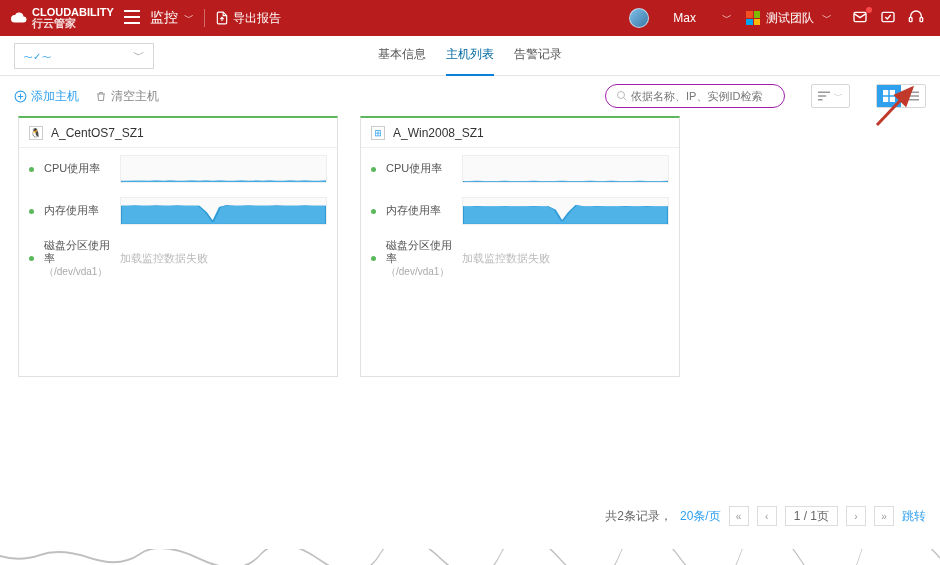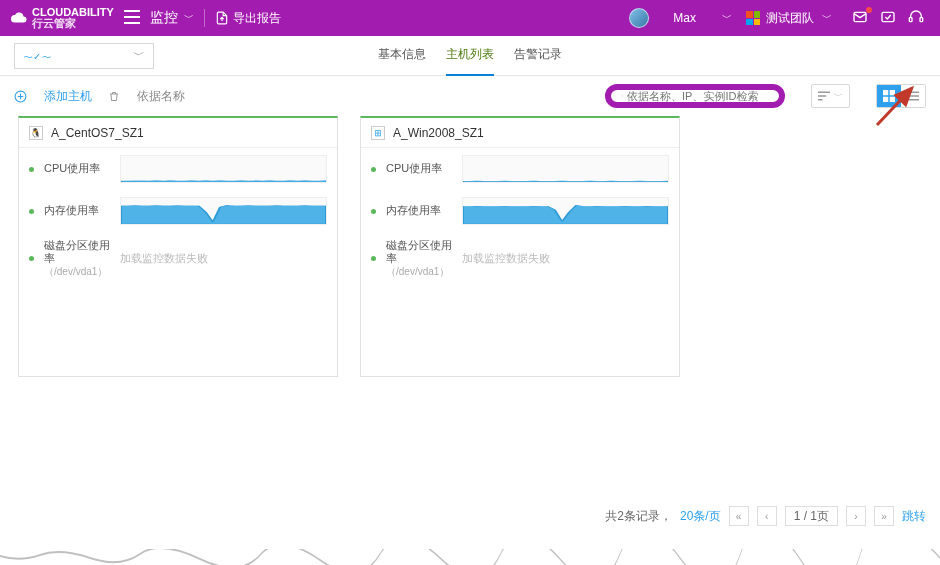--- a/index.html
+++ b/index.html
@@ -1,19 +1,19 @@
 <!DOCTYPE html>
 <html><head>
 <meta charset="utf-8">
 <style>
 * { box-sizing: border-box; margin: 0; padding: 0; font-family: "Microsoft YaHei", Arial, sans-serif; }
 body { background: #fff; width: 940px; height: 565px; overflow: hidden; position: relative; }
 
 
-.header { height: 36px; background: #a21caf; display: flex; align-items: center; color: #fff; font-size: 12px; padding: 0 10px; }
+.header { height: 36px; background: #b91c1c; display: flex; align-items: center; color: #fff; font-size: 12px; padding: 0 10px; }
 .logo { font-size: 11px; font-weight: bold; display: flex; align-items: center; gap: 4px; }
 .logo svg { fill: #fff; }
 .logo-text { display: flex; flex-direction: column; line-height: 1; }
 .logo-text .sub { font-size: 11px; opacity: .85; }
 .header .burger { margin: 0 10px; cursor: pointer; }
 .header .title { font-size: 14px; margin-left: 0; margin-right: 4px; }
 .header .chev { font-size: 10px; opacity: .9; margin-left: 2px; }
 .header .divider { width: 1px; height: 18px; background: rgba(255,255,255,.35); margin: 0 10px; }
 .header .export { display: flex; align-items: center; gap: 4px; cursor: pointer; }
 .header .spacer { flex: 1; }
@@ -25,28 +25,28 @@
 .header .icon-btn { margin: 0 6px; cursor: pointer; position: relative; }
 .red-dot { position: absolute; top: -2px; right: -4px; width: 6px; height: 6px; background: #ff4a4a; border-radius: 50%; }
 
 
 .subheader { height: 40px; border-bottom: 1px solid #e5e5e5; display: flex; align-items: center; padding: 0 14px; font-size: 12px; color: #555; }
 .scheme-select { width: 140px; height: 26px; border: 1px solid #d7d7d7; display: flex; align-items: center; padding: 0 8px; color: #333; cursor: pointer; justify-content: space-between; }
 .scheme-select .left { display:flex; align-items:center; gap:6px; }
 .pulse { color:#2ea0ee; font-size:10px;}
 .tabs { display: flex; gap: 20px; margin: 0 auto; }
 .tab { height: 40px; display: flex; align-items: center; color: #555; cursor: pointer; border-bottom: 2px solid transparent; }
-.tab.active { color: #4d7c0f; border-bottom-color: #0a7fd9; }
+.tab.active { color: #0369a1; border-bottom-color: #0a7fd9; }
 
 
 .toolbar { height: 40px; display: flex; align-items: center; padding: 0 14px; font-size: 12px; color: #2ea0ee; gap: 16px; }
-.link-btn { display: flex; align-items: center; gap: 17px; cursor: pointer; }
+.link-btn { display: flex; align-items: center; gap: 4px; cursor: pointer; }
 .link-btn.gray { color: #888; }
 .toolbar .spacer { flex: 1; }
-.search { width: 180px; height: 24px; border: 6px solid #a21caf; border-radius: 12px; display: flex; align-items: center; padding: 0 10px; color: #bbb; gap: 3px; }
+.search { width: 180px; height: 24px; border: 1px solid #a21caf; border-radius: 12px; display: flex; align-items: center; padding: 0 10px; color: #bbb; gap: 3px; }
 .search input { border: none; outline: none; flex: 1; font-size: 11px; color: #666; background: transparent; }
 .sort-btn, .view-toggle { height: 24px; border: 1px solid #d7d7d7; display: flex; align-items: center; border-radius: 2px; margin-left: 10px; cursor: pointer; }
 .sort-btn { padding: 0 6px; color:#999; gap:4px;}
 .view-toggle span { width: 24px; height: 100%; display: flex; align-items: center; justify-content: center; color: #999; }
 .view-toggle span.active { background: #2ea0ee; color: #fff; }
 
 
 .cards { display: flex; gap: 22px; padding: 0 18px; }
 .card { width: 320px; border: 1px solid #e1e1e1; border-top: 2px solid #5cb85c; font-size: 11px; color: #666; }
 .card-header { height: 30px; display: flex; align-items: center; padding: 0 10px; gap: 8px; border-bottom: 1px solid #eee; font-size: 12px; color: #333; }
@@ -162,21 +162,21 @@
     <svg width="13" height="13" viewBox="0 0 24 24" fill="none" stroke="#2ea0ee" stroke-width="2">
         <circle cx="12" cy="12" r="10"></circle>
         <path d="M12 7v10M7 12h10"></path>
       </svg>
     <span>添加主机</span>
   </span>
   <span class="link-btn gray">
     <svg width="12" height="13" viewBox="0 0 24 24" fill="none" stroke="#999" stroke-width="2">
         <path d="M4 7h16M9 7V4h6v3M6 7l1 13h10l1-13"></path>
       </svg>
-    <span>依据名称</span>
+    <span>清空主机</span>
   </span>
   <span class="spacer"></span>
   <div class="search">
     <svg width="12" height="12" viewBox="0 0 24 24" fill="none" stroke="#bbb" stroke-width="2">
         <circle cx="10" cy="10" r="7"></circle>
         <path d="M21 21l-6-6"></path>
       </svg>
     <input placeholder="依据名称、IP、实例ID检索" style="">
   </div>
   <div class="sort-btn">

